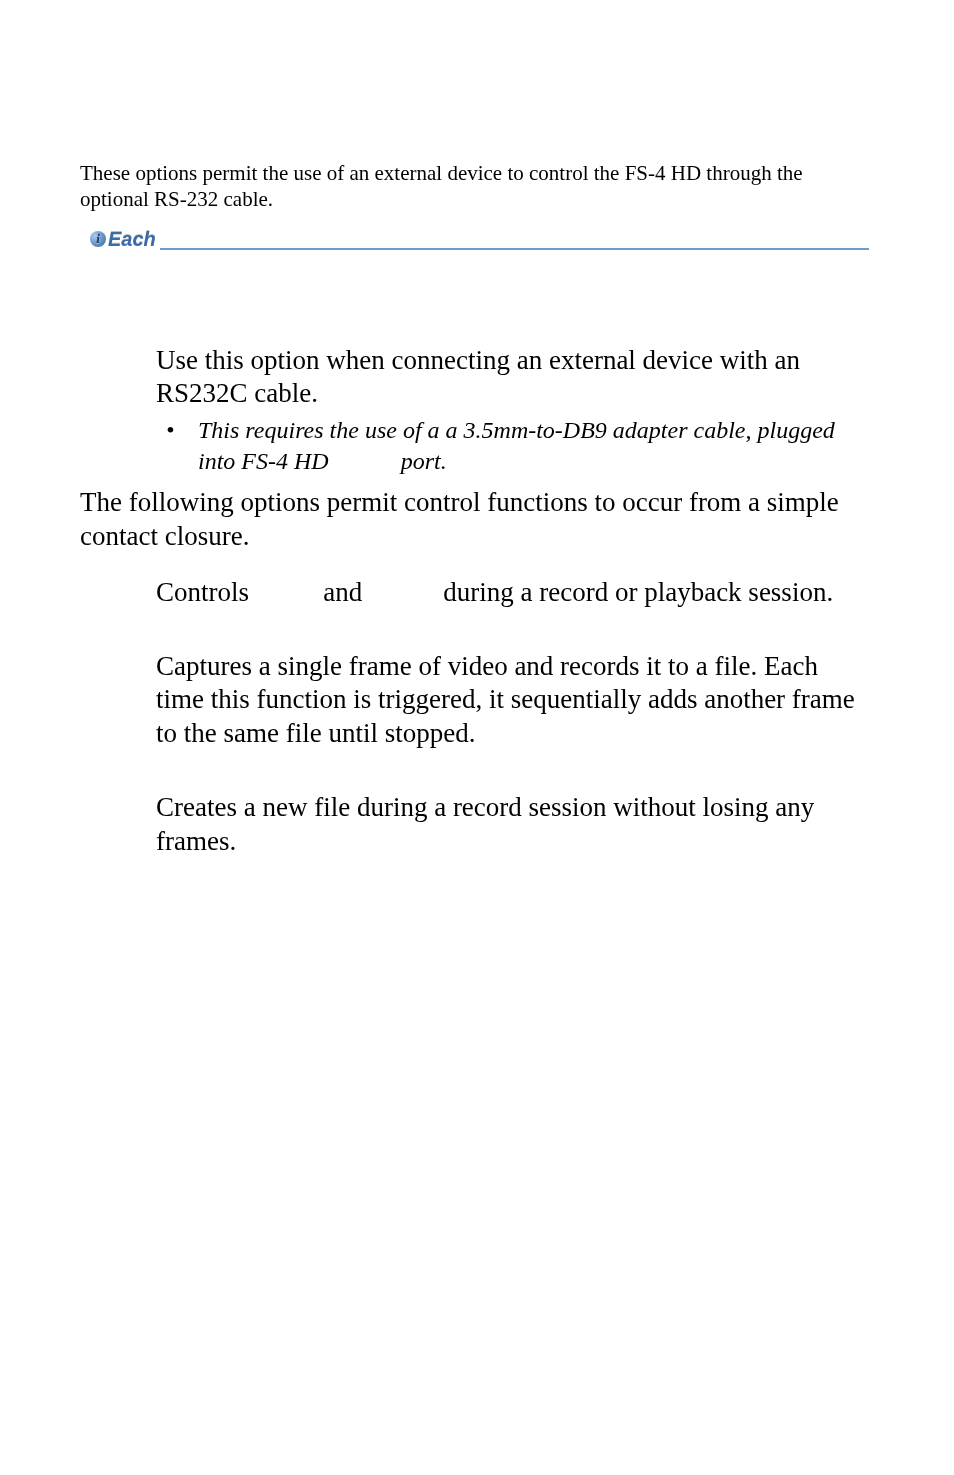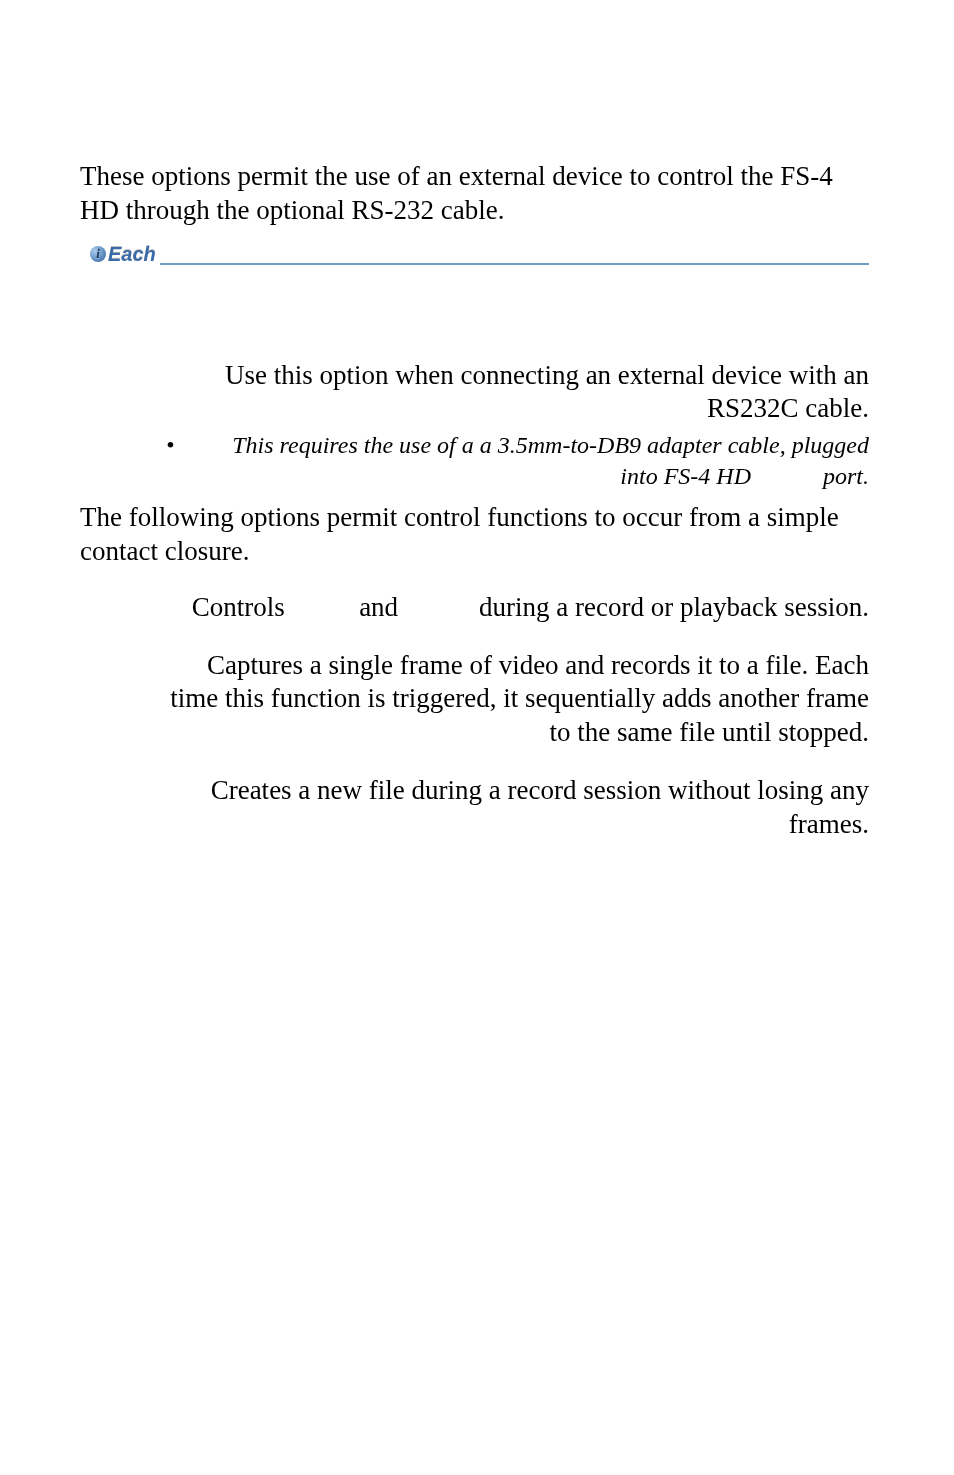--- a/index.html
+++ b/index.html
@@ -11,21 +11,21 @@
     color: #000000;
   }
   .page {
     box-sizing: border-box;
     width: 954px;
     min-height: 1475px;
     padding: 160px 85px 0 80px;
     line-height: 1.25;
   }
   .intro {
-    font-size: 27px;
+    font-size: 21px;
   }
   .note-block {
     margin: 12px 0 92px 8px;
   }
   .note-label-wrap {
     display: flex;
     align-items: flex-end;
   }
   .note-icon {
     display: inline-flex;
@@ -54,21 +54,20 @@
   }
   .note-rule {
     flex: 1 1 auto;
     height: 2px;
     background: #6f9cc9;
     margin-left: 2px;
     margin-bottom: 2px;
   }
   .item {
     margin-top: 10px;
-    text-align: right;
   }
   .item-body {
     margin-left: 76px;
     font-size: 27px;
   }
   .sub-bullets {
     list-style: none;
     padding: 0;
     margin: 4px 0 2px 0;
     font-style: italic;
@@ -85,21 +84,21 @@
     left: 10px;
     top: 0;
     font-size: 24px;
   }
   .midpara {
     font-size: 27px;
     margin-top: 10px;
     margin-bottom: 22px;
   }
   .gap-above-pause { }
-  .gap-small { margin-top: 24px; }
+  .gap-small { margin-top: 40px; }
 </style>
 </head>
 <body>
 
 <div class="page">
 
   <div class="intro">These options permit the use of an external device to control the FS-4 HD through the optional RS-232 cable.</div>
 
   <div class="note-block">
     <div class="note-label-wrap">

